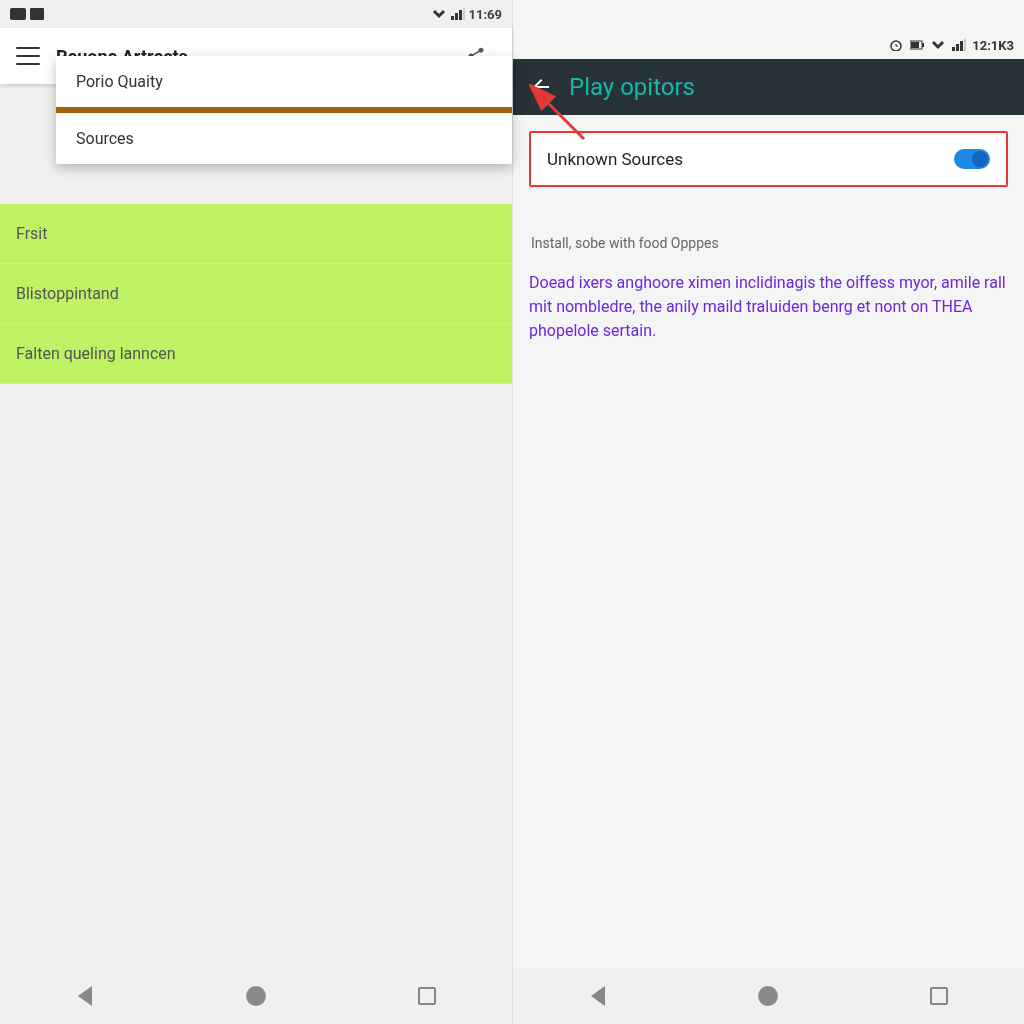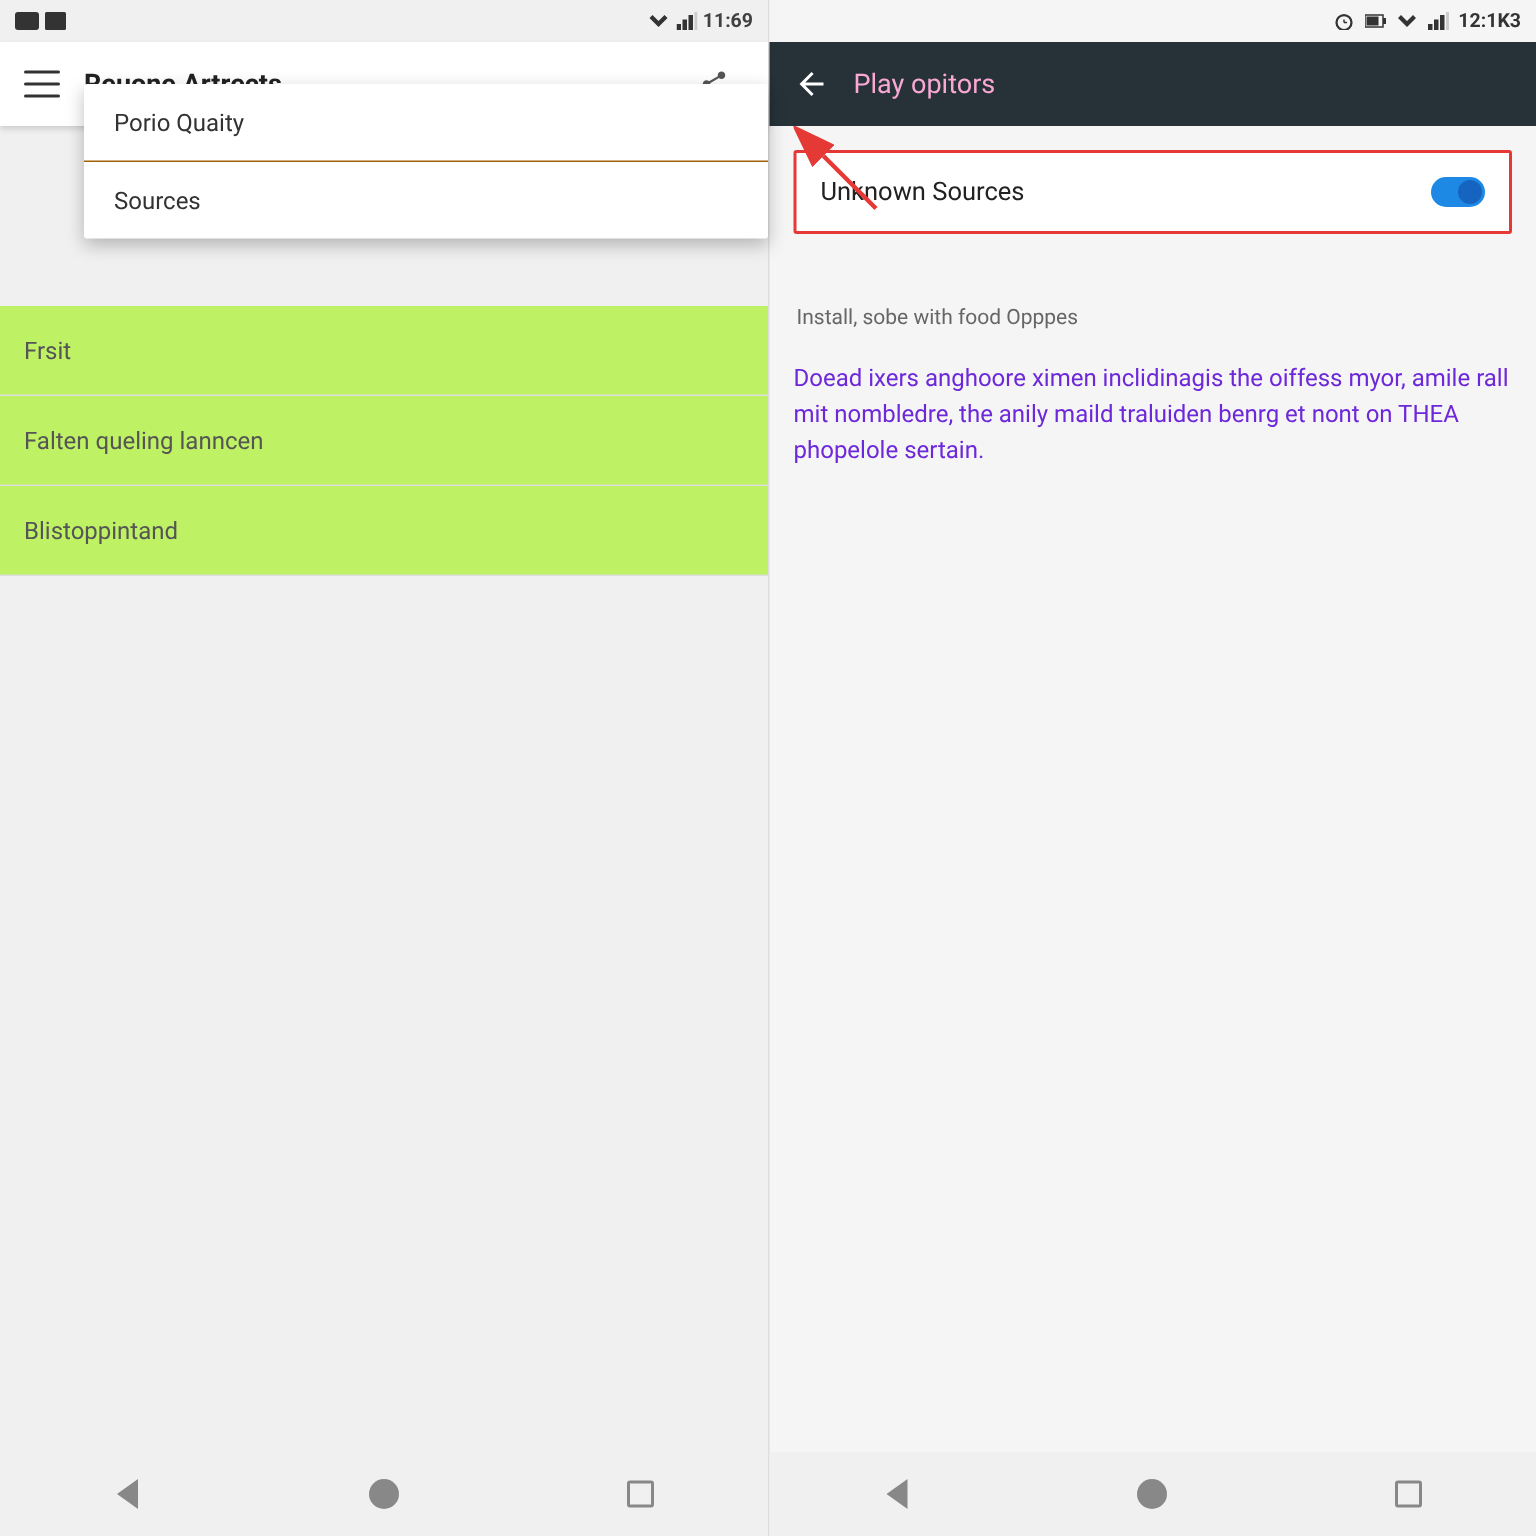--- a/index.html
+++ b/index.html
@@ -86,21 +86,21 @@
       background: #fff;
       box-shadow: 0 4px 12px rgba(0,0,0,0.25);
       z-index: 100;
       border-radius: 2px;
     }
 
     .dropdown-item {
       padding: 16px 20px;
       font-size: 16px;
       color: #333;
-      border-bottom: 1px solid #a16207;
+      border-bottom: 6px solid #a16207;
       cursor: pointer;
     }
 
     .dropdown-item:last-child {
       border-bottom: none;
     }
 
     
     .left-list {
       padding: 0;
@@ -172,42 +172,43 @@
     .status-bar-right {
       height: 28px;
       background: #f5f5f5;
       display: flex;
       align-items: center;
       justify-content: flex-end;
       padding: 0 10px;
       font-size: 12px;
       color: #333;
       gap: 6px;
+      margin-top: 31px;
     }
 
     .toolbar-right {
       height: 56px;
       background: #263238;
       display: flex;
       align-items: center;
       padding: 0 16px;
       gap: 16px;
     }
 
     .back-icon {
       color: #fff;
       font-size: 22px;
       cursor: pointer;
       display: flex;
       align-items: center;
     }
 
     .toolbar-right-title {
-      font-size: 18px;
-      color: #f9a8d4;
+      font-size: 24px;
+      color: #14b8a6;
       font-weight: 400;
     }
 
     
     .red-arrow-container {
       position: absolute;
       top: 84px;
       left: 16px;
       z-index: 50;
     }
@@ -308,22 +309,22 @@
     </div>
   </div>
 
   <div class="dropdown-menu">
     <div class="dropdown-item">Porio Quaity</div>
     <div class="dropdown-item">Sources</div>
   </div>
 
   <div class="left-list">
     <div class="left-list-item" style="margin-top:120px;">Frsit</div>
+    <div class="left-list-item">Blistoppintand</div>
     <div class="left-list-item">Falten queling lanncen</div>
-    <div class="left-list-item">Blistoppintand</div>
   </div>
 
   <div class="bottom-nav">
     <div class="nav-btn">
       <div class="nav-triangle"></div>
     </div>
     <div class="nav-btn">
       <div class="nav-circle"></div>
     </div>
     <div class="nav-btn">

